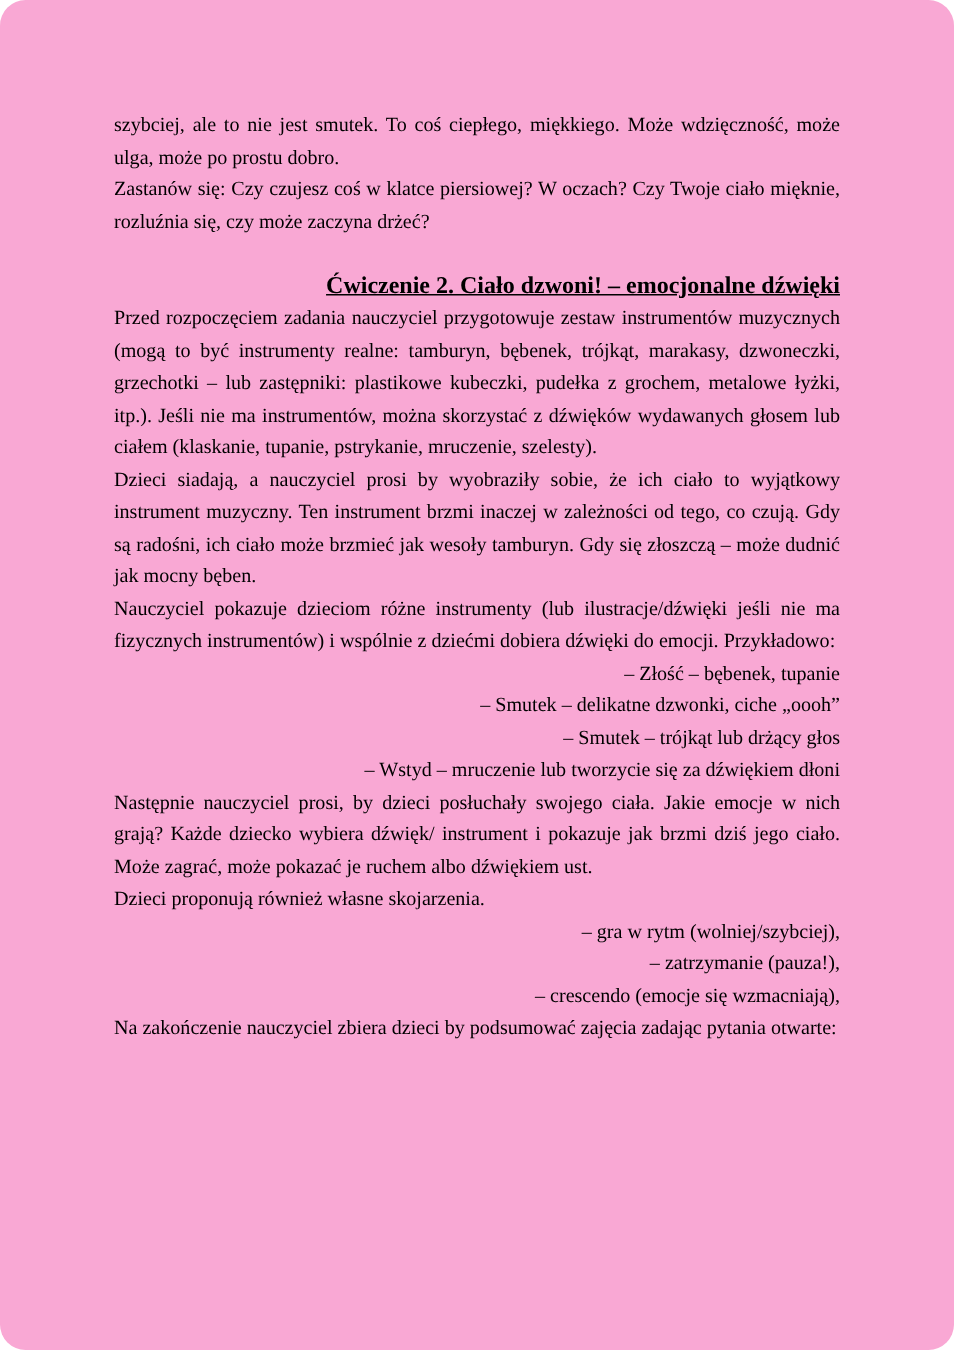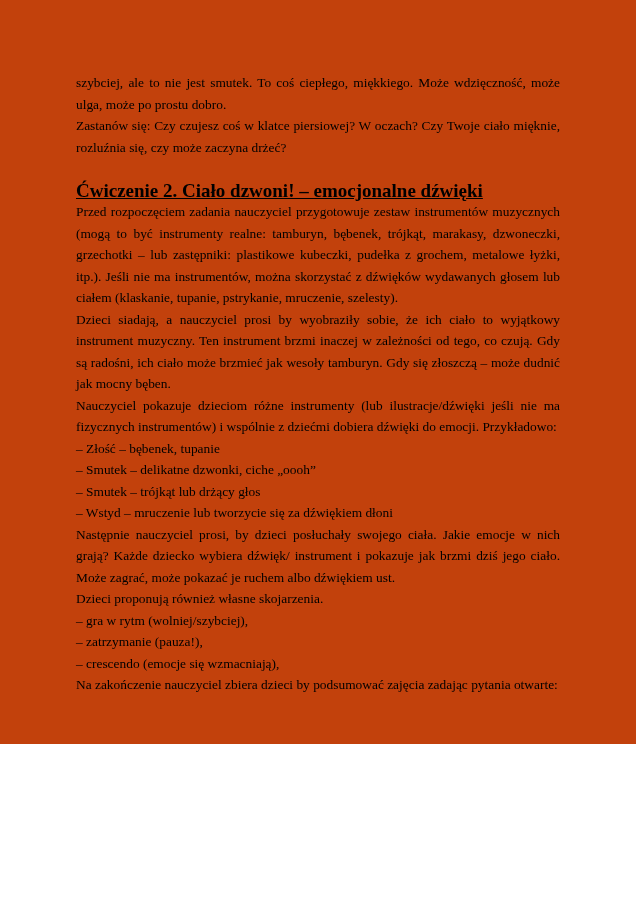--- a/index.html
+++ b/index.html
@@ -8,46 +8,47 @@
   }
   body {
     width: 636px;
     height: 900px;
     background: #ffffff;
     overflow: hidden;
   }
   .page {
     box-sizing: border-box;
     width: 636px;
-    height: 744px;
-    background: #c2410c;
+    height: 900px;
+    background: #f9a8d4;
     color: #000000;
     padding: 72px 76px 0 76px;
     font-family: "Liberation Serif", "DejaVu Serif", serif;
     font-size: 13.4px;
     line-height: 21.5px;
+    border-radius: 17px;
   }
   .content {
     width: 484px;
   }
   .para {
     margin: 0;
     text-align: justify;
   }
   .heading {
     margin: 0;
     font-weight: bold;
     text-decoration: underline;
-    text-align: left;
-    font-size: 19px;
+    text-align: right;
+    font-size: 16px;
     line-height: 21.5px;
   }
   .list-line {
     margin: 0;
-    text-align: left;
+    text-align: right;
   }
   .blank-line {
     height: 21.5px;
   }
 </style>
 </head>
 <body>
 
 <div class="page">
   <div class="content">

